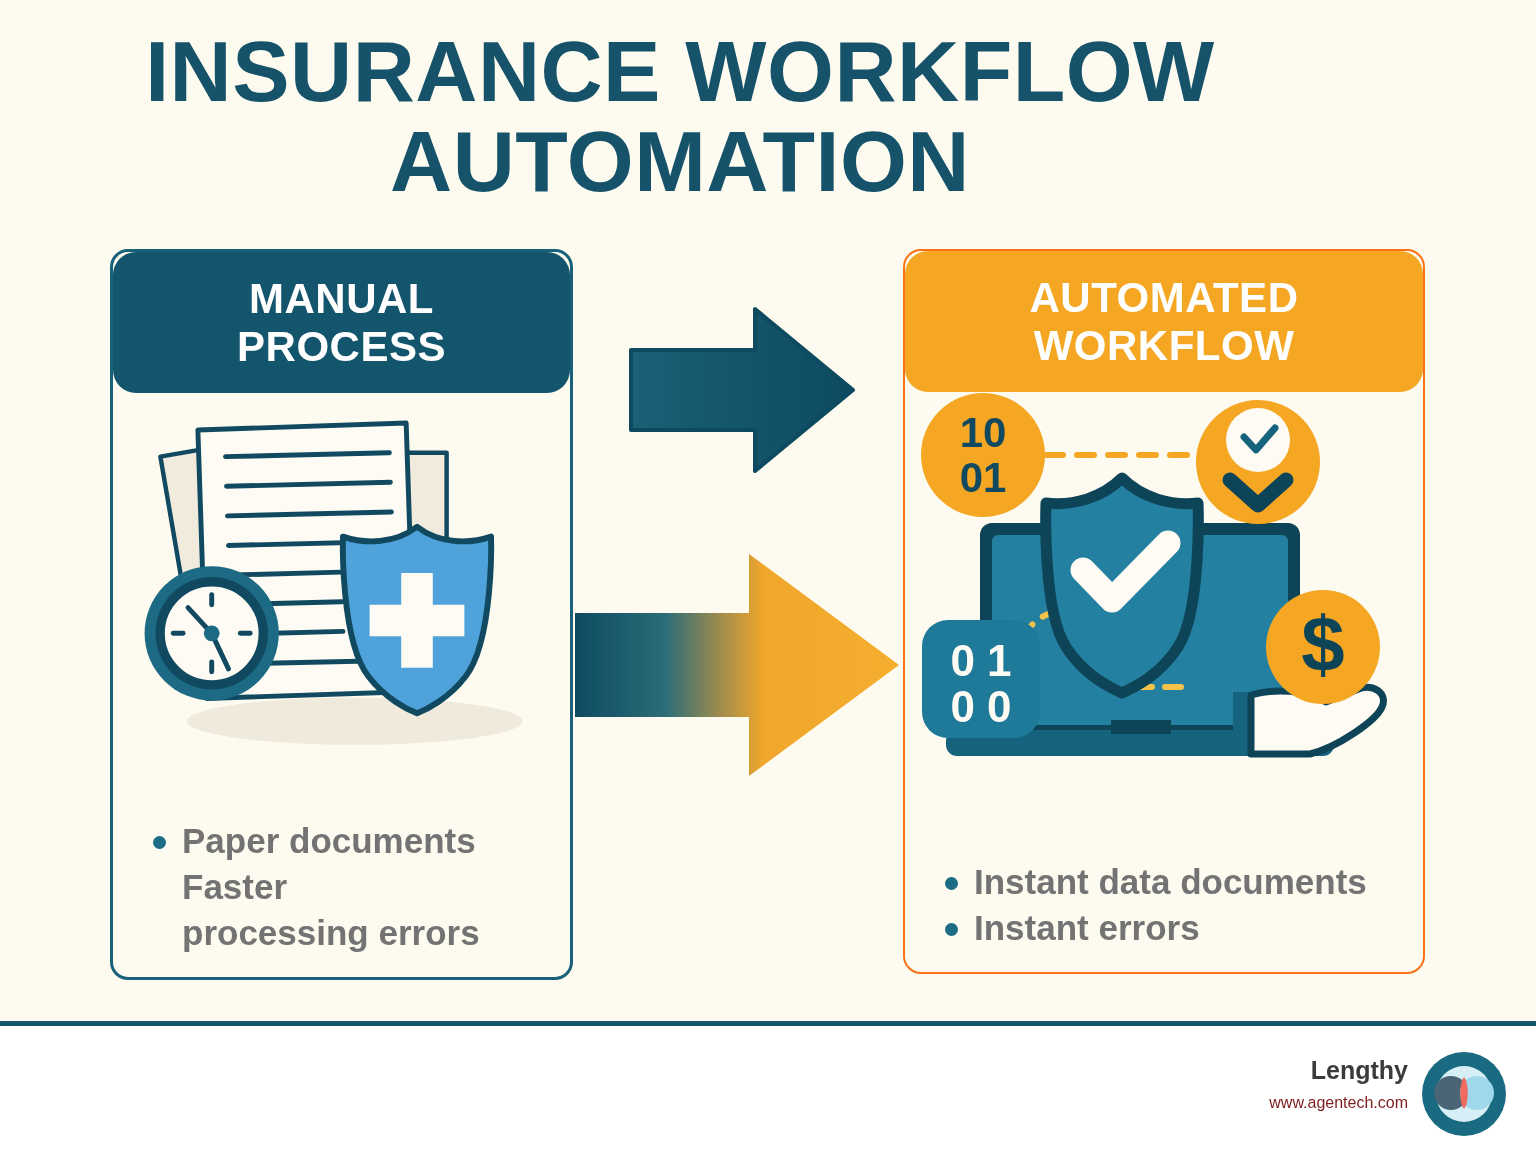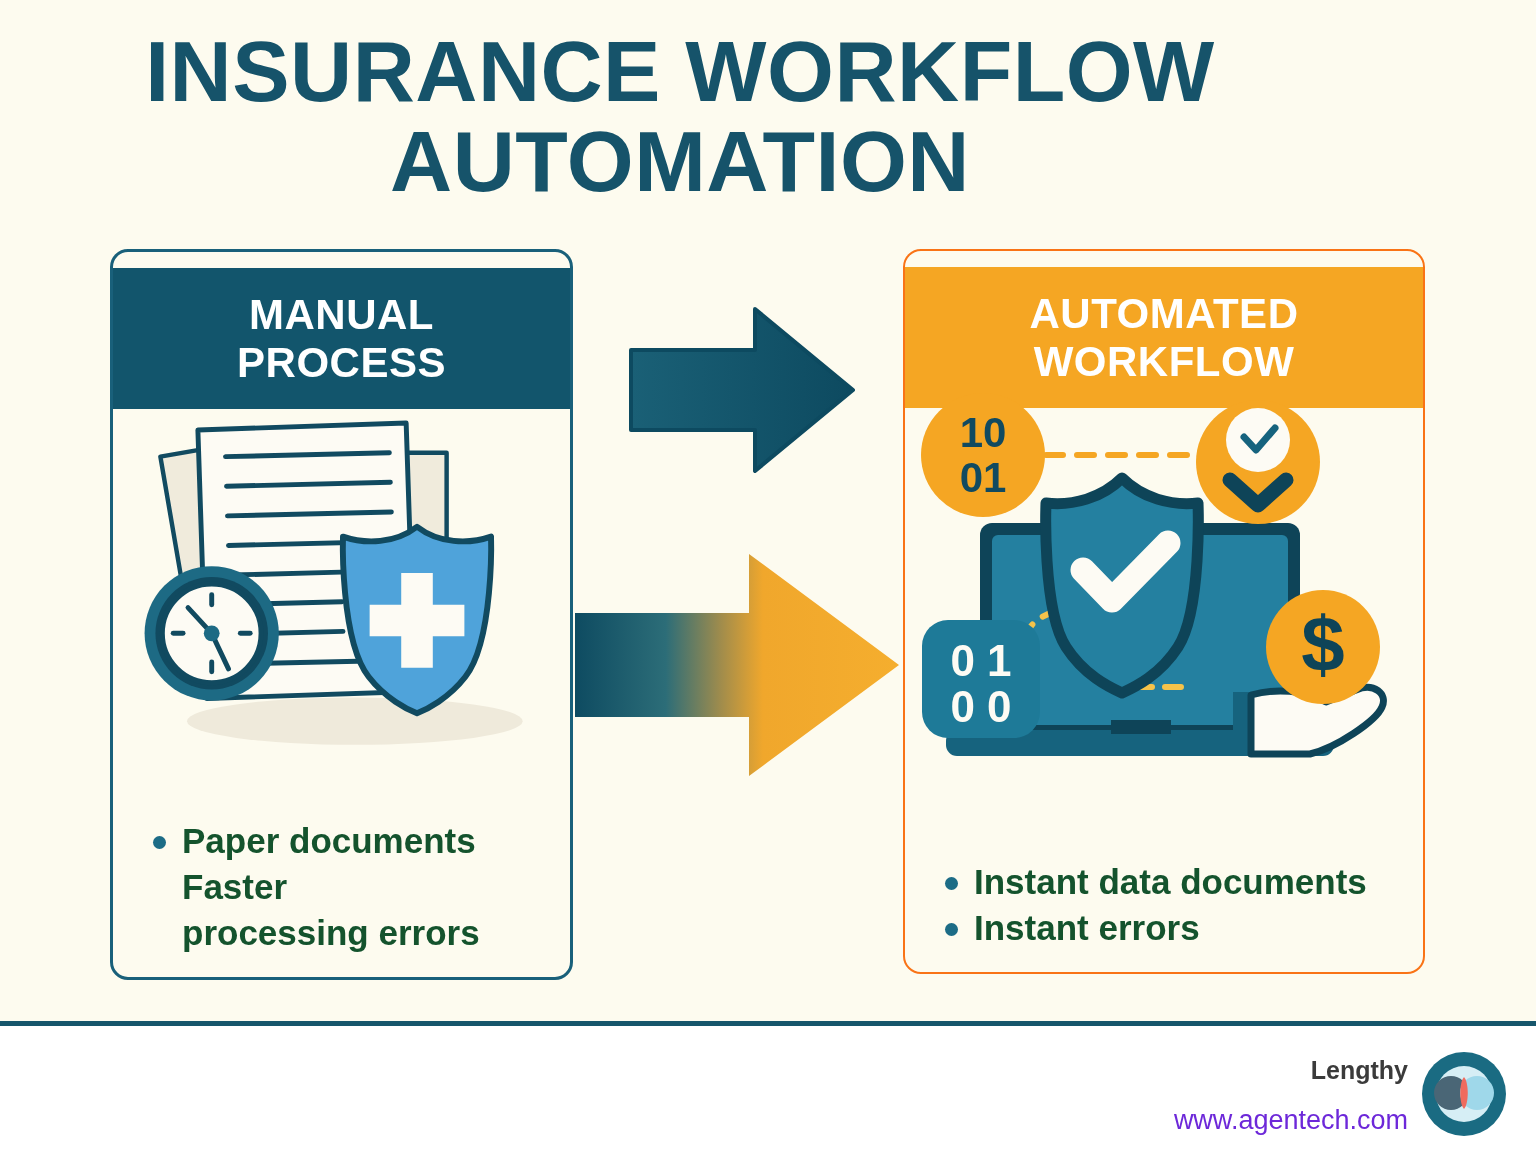--- a/index.html
+++ b/index.html
@@ -61,33 +61,34 @@
   .panel-right {
     left: 903px;
     top: 249px;
     width: 522px;
     height: 725px;
     border: 2px solid #f97316;
   }
 
   .panel-header {
     position: absolute;
-    left: 0; top: 16px;
+    left: 0; top: 0;
     width: 100%;
     height: 141px;
     display: flex;
     align-items: center;
     justify-content: center;
     text-align: center;
     font-size: 42px;
     line-height: 1.12;
     font-weight: 700;
     letter-spacing: 0.5px;
     color: #FFFFFF;
     text-transform: uppercase;
+    border-radius: 23px;
   }
   .panel-left .panel-header { background: #12556C; }
   .panel-right .panel-header { background: #F5A623; }
   .panel-header span { display: block; }
 
   .panel-art {
     position: absolute;
     left: 0;
     top: 141px;
     width: 100%;
@@ -102,21 +103,21 @@
     width: 100%;
     padding: 0 26px 0 28px;
     color: #123F53;
   }
   .bullet-row {
     display: flex;
     align-items: flex-start;
     font-size: 35px;
     line-height: 1.26;
     font-weight: 600;
-    color: #14532d;
+    color: #737373;
     margin-bottom: 2px;
   }
   .bullet-dot {
     flex: 0 0 auto;
     width: 13px;
     height: 13px;
     border-radius: 50%;
     background: #1C6C86;
     margin: 17px 16px 0 12px;
   }
@@ -155,25 +156,25 @@
     text-align: right;
     width: 300px;
   }
   .brand-name {
     font-size: 25px;
     font-weight: 700;
     color: #3B3B3B;
     line-height: 1.25;
   }
   .brand-url {
-    font-size: 27px;
+    font-size: 16px;
     font-weight: 400;
-    color: #6d28d9;
+    color: #7f1d1d;
     line-height: 1.3;
-    margin-top: 17px;
+    margin-top: 7px;
   }
   .brand-logo {
     position: absolute;
     right: 28px;
     top: 1050px;
     width: 88px;
     height: 88px;
   }
   .brand-logo svg { display: block; }
 </style>

